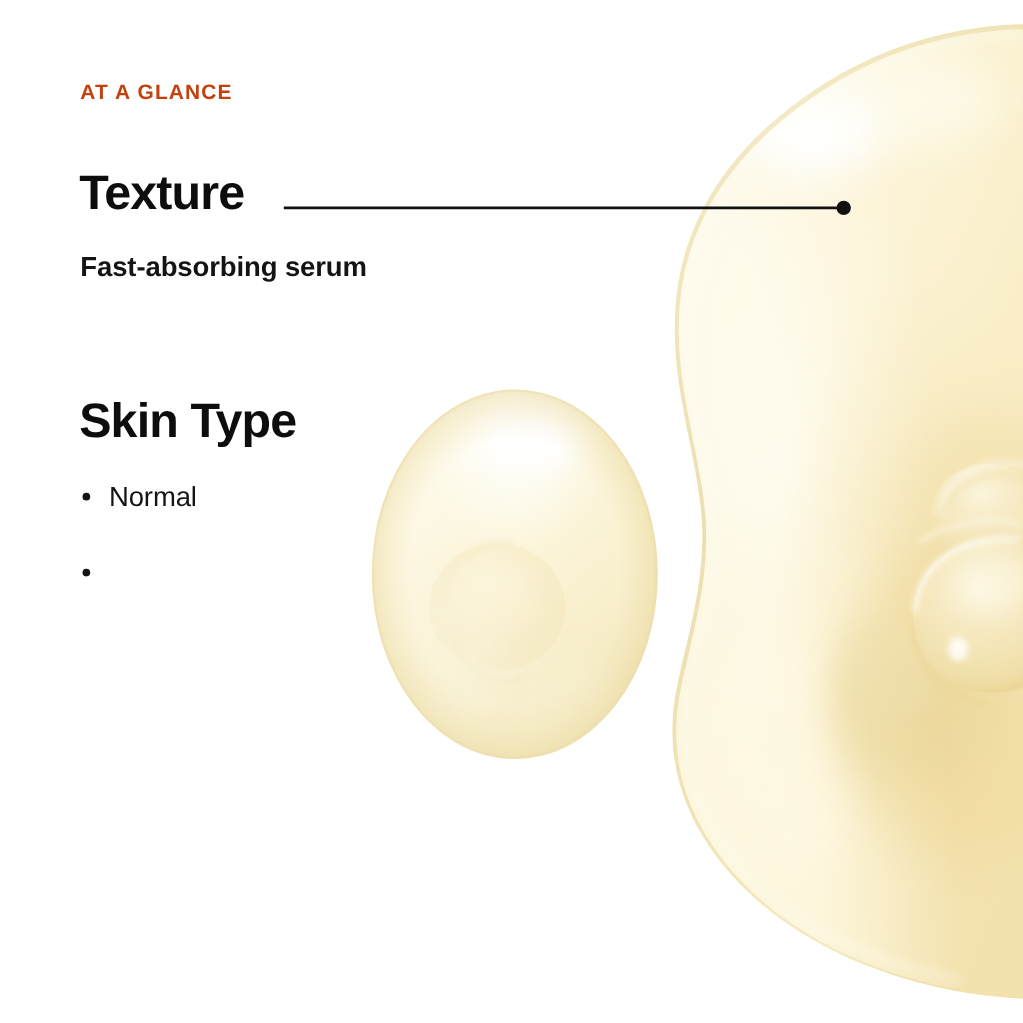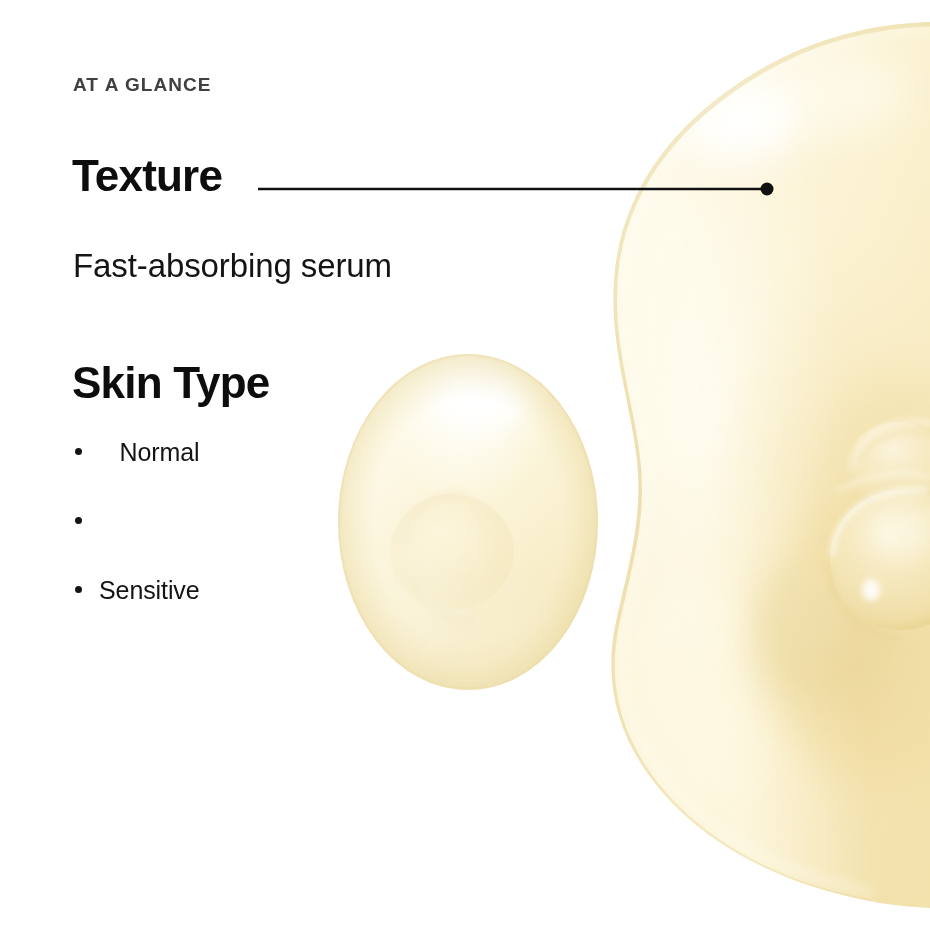--- a/index.html
+++ b/index.html
@@ -33,39 +33,39 @@
     width:930px; height:930px;
     z-index:3;
   }
 
   .eyebrow {
     position:absolute;
     left:73px; top:74px;
     font-size:19px;
     font-weight:bold;
     letter-spacing:1.05px;
-    color:#404040;
+    color:#c2410c;
     white-space:nowrap;
   }
 
   .texture-heading {
     position:absolute;
     left:72px; top:151px;
     font-size:44px;
     font-weight:bold;
     letter-spacing:-0.8px;
     color:#0d0d0d;
     white-space:nowrap;
   }
 
   .texture-sub {
     position:absolute;
-    left:73px; top:247px;
-    font-size:33px;
-    font-weight:normal;
+    left:73px; top:229px;
+    font-size:25px;
+    font-weight:bold;
     letter-spacing:-0.1px;
     color:#141414;
     white-space:nowrap;
   }
 
   .skintype-heading {
     position:absolute;
     left:72px; top:358px;
     font-size:44px;
     font-weight:bold;
@@ -325,20 +325,16 @@
     <div class="skintype-heading">Skin Type</div>
 
     <ul class="bullet-list">
       <li class="bullet-item">
         <span class="bullet-dot"></span>
         <span>Normal</span>
       </li>
       <li class="bullet-item">
         <span class="bullet-dot"></span>
       </li>
-      <li class="bullet-item">
-        <span class="bullet-dot"></span>
-        <span>Sensitive</span>
-      </li>
     </ul>
 
   </div>
 </div>
 
 </body></html>

